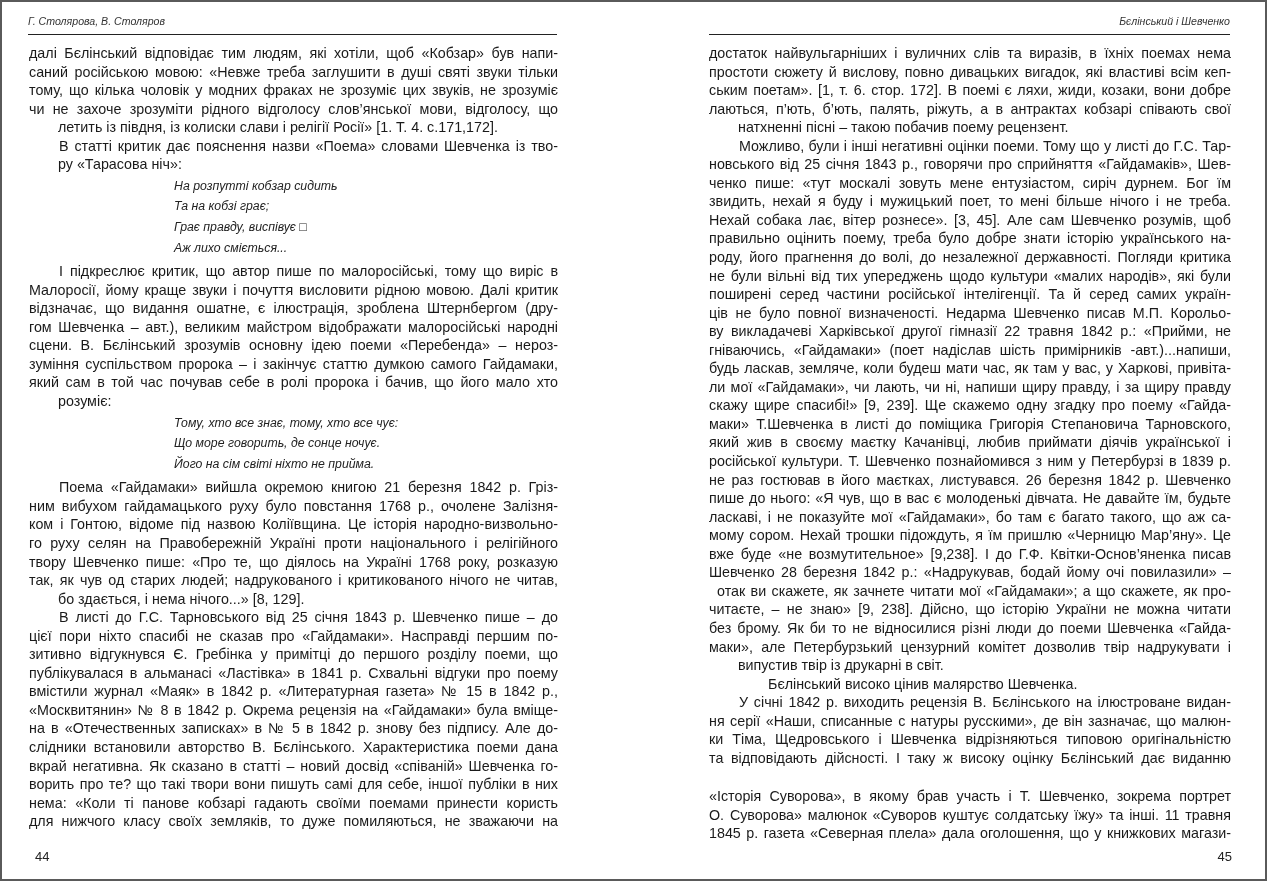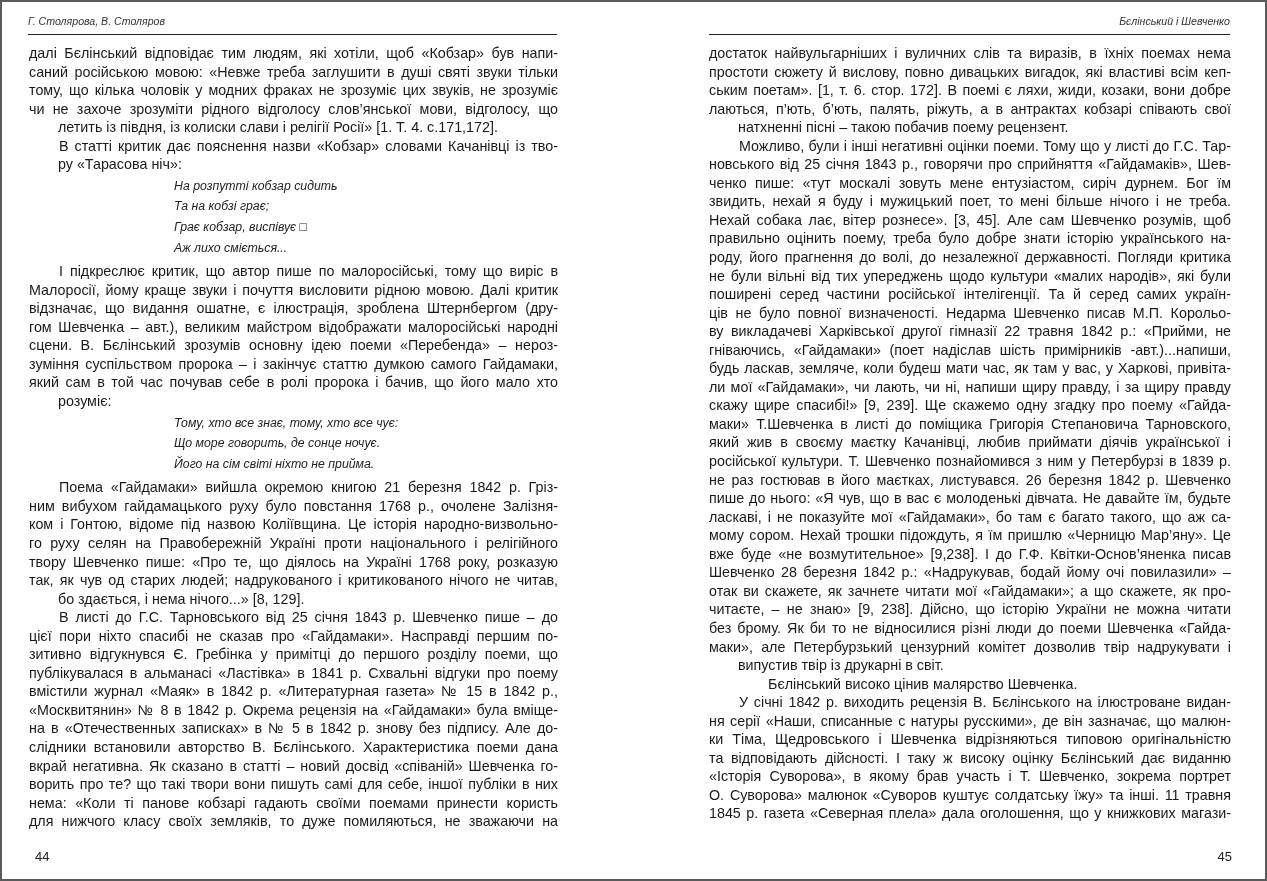--- a/index.html
+++ b/index.html
@@ -64,27 +64,27 @@
     <div class="running-head">Г. Столярова, В. Столяров</div>
     <div class="body-text" id="left-body">
         <p class="para">
           <span class="ln" style="text-indent: 0px;">далі Бєлінський відповідає тим людям, які хотіли, щоб «Кобзар» був напи-</span>
           <span class="ln" style="text-indent: 0px;">саний російською мовою: «Невже треба заглушити в душі святі звуки тільки</span>
           <span class="ln" style="text-indent: 0px;">тому, що кілька чоловік у модних фраках не зрозуміє цих звуків, не зрозуміє</span>
           <span class="ln" style="text-indent: 0px;">чи не захоче зрозуміти рідного відголосу слов’янської мови, відголосу, що</span>
           <span class="ln last" style="text-indent: 0px;">летить із півдня, із колиски слави і релігії Росії» [1. Т. 4. с.171,172].</span>
         </p>
         <p class="para indent">
-          <span class="ln" style="text-indent: 30px;">В статті критик дає пояснення назви «Кобзар» словами Качанівці із тво-</span>
+          <span class="ln" style="text-indent: 30px;">В статті критик дає пояснення назви «Поема» словами Шевченка із тво-</span>
           <span class="ln last" style="text-indent: 0px;">ру «Тарасова ніч»:</span>
         </p>
         <div class="verse">
           <span class="vl">На розпутті кобзар сидить</span>
           <span class="vl">Та на кобзі грає;</span>
-          <span class="vl">Грає кобзар, виспівує □</span>
+          <span class="vl">Грає правду, виспівує □</span>
           <span class="vl">Аж лихо сміється...</span>
         </div>
         <p class="para indent">
           <span class="ln" style="text-indent: 30px;">І підкреслює критик, що автор пише по малоросійські, тому що виріс в</span>
           <span class="ln" style="text-indent: 0px;">Малоросії, йому краще звуки і почуття висловити рідною мовою. Далі критик</span>
           <span class="ln" style="text-indent: 0px;">відзначає, що видання ошатне, є ілюстрація, зроблена Штернбергом (дру-</span>
           <span class="ln" style="text-indent: 0px;">гом Шевченка – авт.), великим майстром відображати малоросійські народні</span>
           <span class="ln" style="text-indent: 0px;">сцени. В. Бєлінський зрозумів основну ідею поеми «Перебенда» – нероз-</span>
           <span class="ln" style="text-indent: 0px;">зуміння суспільством пророка – і закінчує статтю думкою самого Гайдамаки,</span>
           <span class="ln" style="text-indent: 0px;">який сам в той час почував себе в ролі пророка і бачив, що його мало хто</span>
@@ -149,34 +149,34 @@
           <span class="ln" style="text-indent: 0px;">скажу щире спасибі!» [9, 239]. Ще скажемо одну згадку про поему «Гайда-</span>
           <span class="ln" style="text-indent: 0px;">маки» Т.Шевченка в листі до поміщика Григорія Степановича Тарновского,</span>
           <span class="ln" style="text-indent: 0px;">який жив в своєму маєтку Качанівці, любив приймати діячів української і</span>
           <span class="ln" style="text-indent: 0px;">російської культури. Т. Шевченко познайомився з ним у Петербурзі в 1839 р.</span>
           <span class="ln" style="text-indent: 0px;">не раз гостював в його маєтках, листувався. 26 березня 1842 р. Шевченко</span>
           <span class="ln" style="text-indent: 0px;">пише до нього: «Я чув, що в вас є молоденькі дівчата. Не давайте їм, будьте</span>
           <span class="ln" style="text-indent: 0px;">ласкаві, і не показуйте мої «Гайдамаки», бо там є багато такого, що аж са-</span>
           <span class="ln" style="text-indent: 0px;">мому сором. Нехай трошки підождуть, я їм пришлю «Черницю Мар’яну». Це</span>
           <span class="ln" style="text-indent: 0px;">вже буде «не возмутительное» [9,238]. І до Г.Ф. Квітки-Основ’яненка писав</span>
           <span class="ln" style="text-indent: 0px;">Шевченко 28 березня 1842 р.: «Надрукував, бодай йому очі повилазили» –</span>
-          <span class="ln" style="text-indent: 0px;">отак ви скажете, як зачнете читати мої «Гайдамаки»; а що скажете, як про-</span>
+          <span class="ln" style="text-indent: 0px; margin-left: 8px;">отак ви скажете, як зачнете читати мої «Гайдамаки»; а що скажете, як про-</span>
           <span class="ln" style="text-indent: 0px;">читаєте, – не знаю» [9, 238]. Дійсно, що історію України не можна читати</span>
           <span class="ln" style="text-indent: 0px;">без брому. Як би то не відносилися різні люди до поеми Шевченка «Гайда-</span>
           <span class="ln" style="text-indent: 0px;">маки», але Петербурзький цензурний комітет дозволив твір надрукувати і</span>
           <span class="ln last" style="text-indent: 0px;">випустив твір із друкарні в світ.</span>
         </p>
         <p class="para indent">
           <span class="ln last" style="text-indent: 30px;">Бєлінський високо цінив малярство Шевченка.</span>
         </p>
         <p class="para indent">
           <span class="ln" style="text-indent: 30px;">У січні 1842 р. виходить рецензія В. Бєлінського на ілюстроване видан-</span>
           <span class="ln" style="text-indent: 0px;">ня серії «Наши, списанные с натуры русскими», де він зазначає, що малюн-</span>
           <span class="ln" style="text-indent: 0px;">ки Тіма, Щедровського і Шевченка відрізняються типовою оригінальністю</span>
           <span class="ln" style="text-indent: 0px;">та відповідають дійсності. І таку ж високу оцінку Бєлінський дає виданню</span>
-          <span class="ln" style="text-indent: 0px;">«Історія Суворова», в якому брав участь і Т. Шевченко, зокрема портрет</span>
+          <span class="ln" style="text-indent: 0px; margin-top: 20px;">«Історія Суворова», в якому брав участь і Т. Шевченко, зокрема портрет</span>
           <span class="ln" style="text-indent: 0px;">О. Суворова» малюнок «Суворов куштує солдатську їжу» та інші. 11 травня</span>
           <span class="ln" style="text-indent: 0px;">1845 р. газета «Северная плела» дала оголошення, що у книжкових магази-</span>
         </p>
       </div>
     <div class="folio">45</div>
   </div>
 </div>
 
 </body></html>

